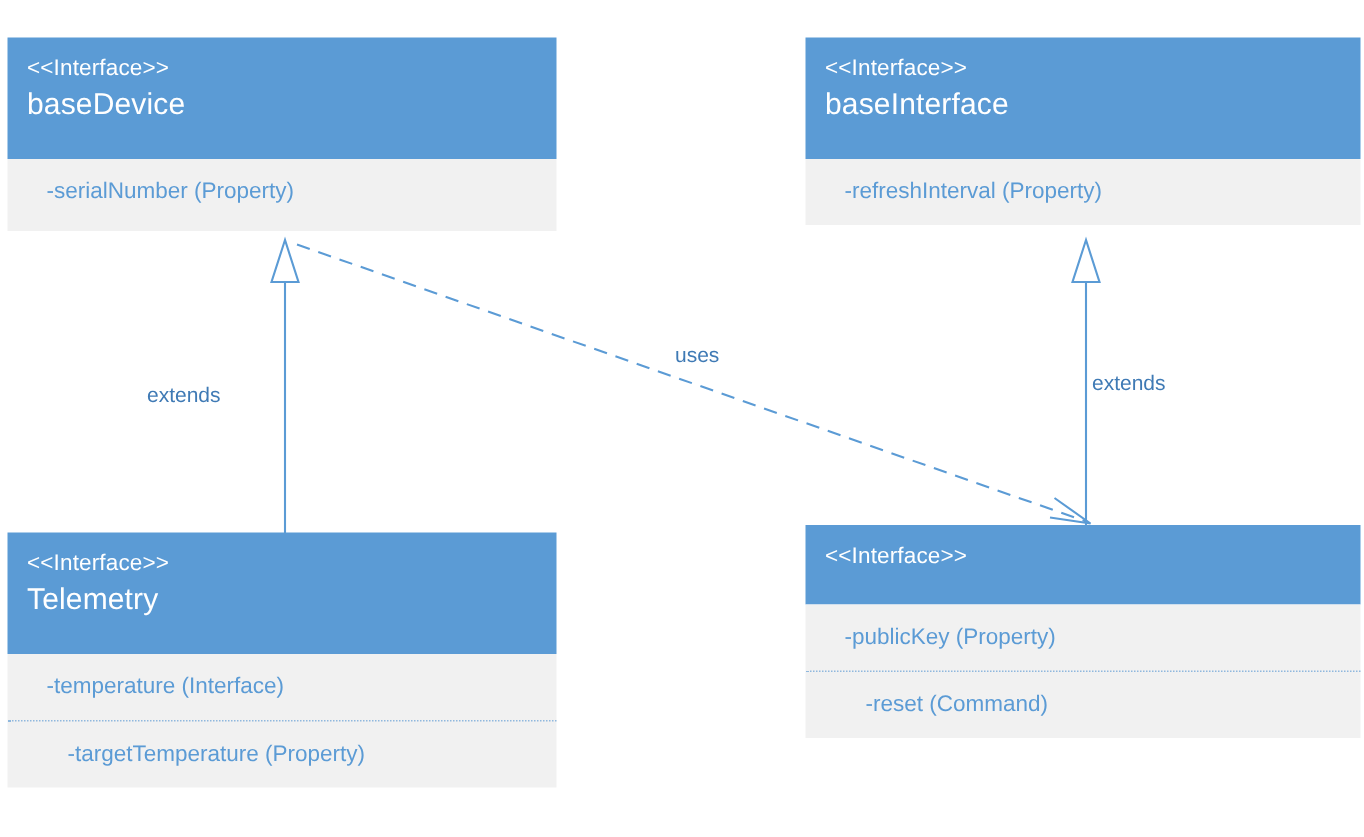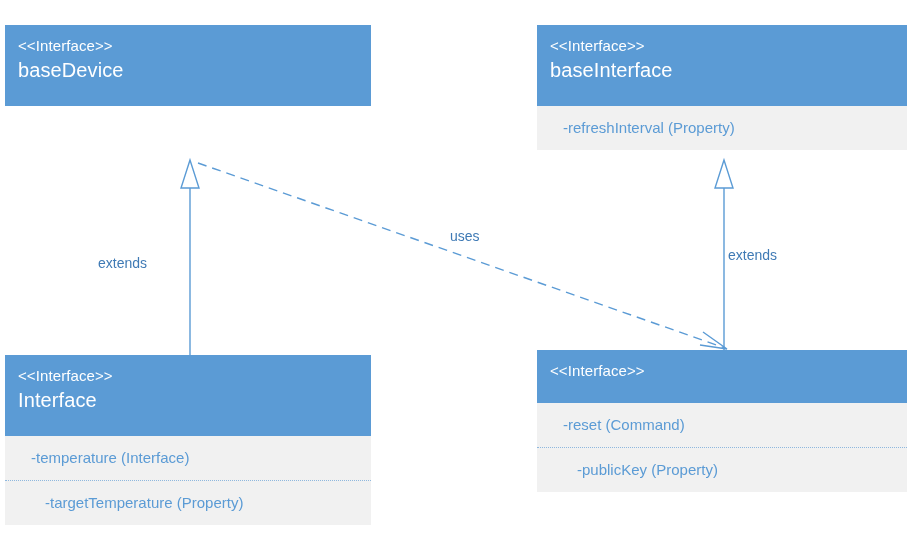--- a/index.html
+++ b/index.html
@@ -118,50 +118,53 @@
       <line x1="198" y1="163" x2="725" y2="348" stroke="#5B9BD5" stroke-width="1.4" stroke-dasharray="9,6"></line>
       <path d="M 703 332 L 727 349 L 700 345" fill="none" stroke="#5B9BD5" stroke-width="1.4"></path>
     </g>
   </svg>
 
   <div class="uml-box" id="box-basedevice">
     <div class="uml-header">
       <div class="uml-stereotype">&lt;&lt;Interface&gt;&gt;</div>
       <div class="uml-name">baseDevice</div>
     </div>
+    <div class="uml-body">
+      <div class="uml-attr">-serialNumber (Property)</div>
+    </div>
   </div>
 
   <div class="uml-box" id="box-baseinterface">
     <div class="uml-header">
       <div class="uml-stereotype">&lt;&lt;Interface&gt;&gt;</div>
       <div class="uml-name">baseInterface</div>
     </div>
     <div class="uml-body">
       <div class="uml-attr">-refreshInterval (Property)</div>
     </div>
   </div>
 
   <div class="uml-box" id="box-thermostat">
     <div class="uml-header">
       <div class="uml-stereotype">&lt;&lt;Interface&gt;&gt;</div>
-      <div class="uml-name">Interface</div>
+      <div class="uml-name">Telemetry</div>
     </div>
     <div class="uml-body">
       <div class="uml-attr">-temperature (Interface)</div>
       <div class="uml-attr">-targetTemperature (Property)</div>
     </div>
   </div>
 
   <div class="uml-box" id="box-basecomponent">
     <div class="uml-header">
       <div class="uml-stereotype">&lt;&lt;Interface&gt;&gt;</div>
     </div>
     <div class="uml-body">
+      <div class="uml-attr">-publicKey (Property)</div>
       <div class="uml-attr">-reset (Command)</div>
-      <div class="uml-attr">-publicKey (Property)</div>
     </div>
   </div>
 
   <div class="rel-label" id="label-extends-left">extends</div>
 
   <div class="rel-label" id="label-uses">uses</div>
 
   <div class="rel-label" id="label-extends-right">extends</div>
 
 </div>

